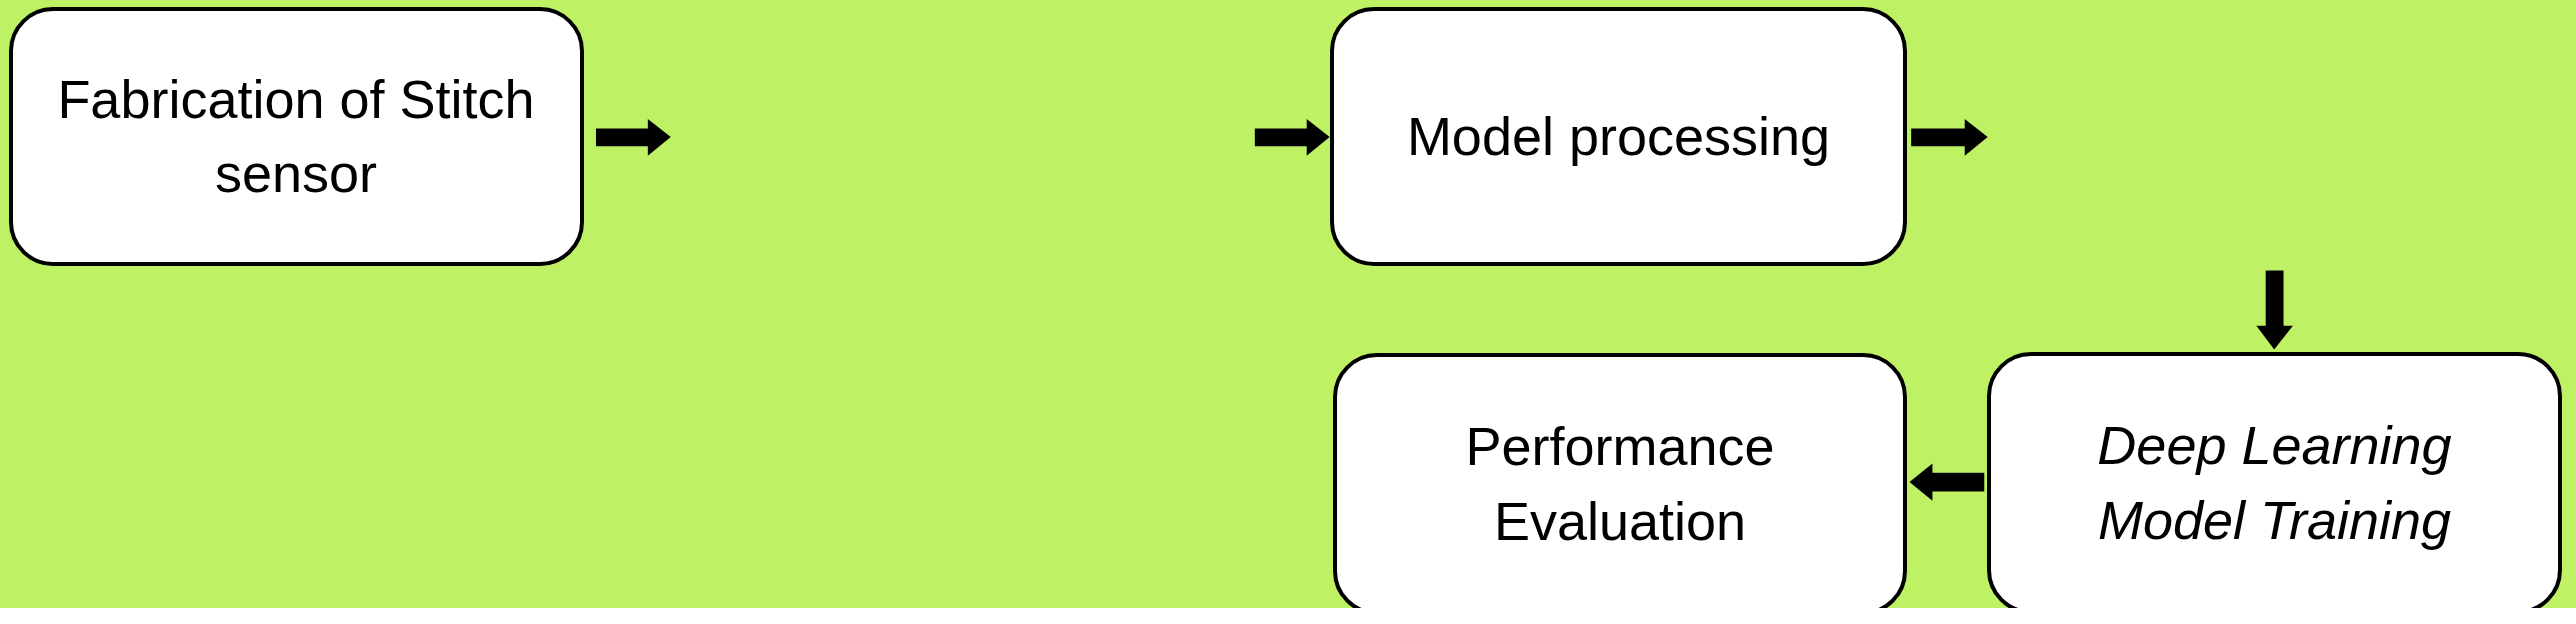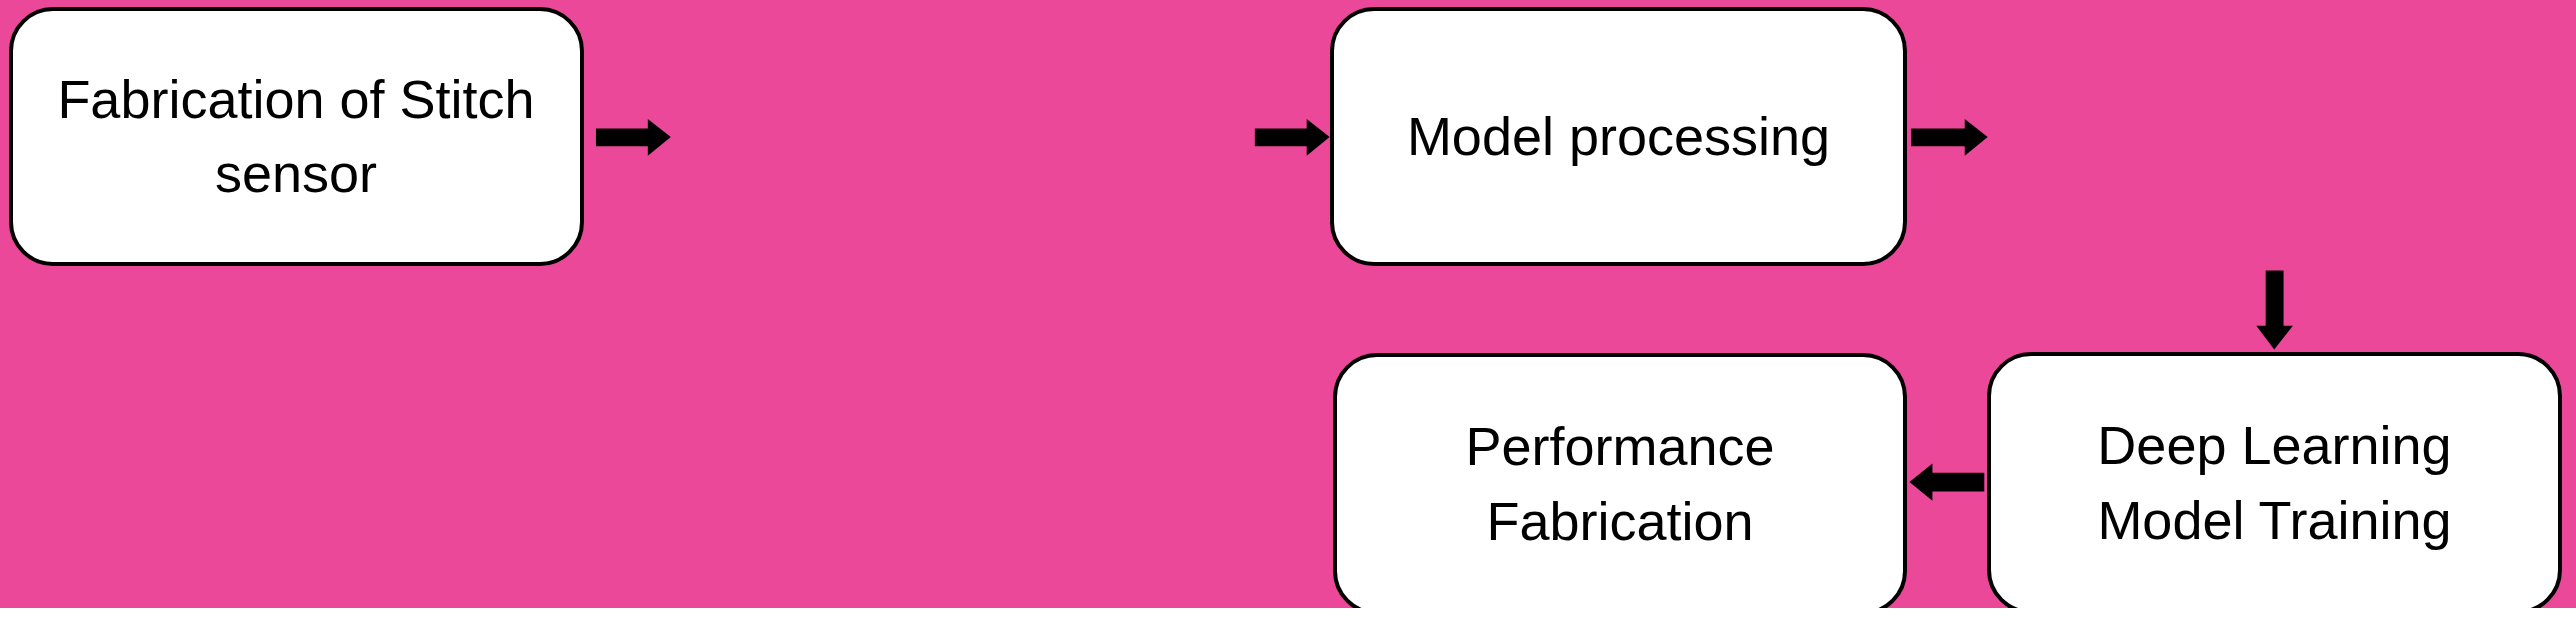--- a/index.html
+++ b/index.html
@@ -4,21 +4,21 @@
 <style>
   html, body {
     margin: 0;
     padding: 0;
     background: #ffffff;
   }
   .canvas {
     position: relative;
     width: 2576px;
     height: 608px;
-    background: #ec4899;
+    background: #bef264;
     font-family: "Liberation Sans", sans-serif;
     overflow: hidden;
   }
   .node {
     position: absolute;
     box-sizing: border-box;
     background: #ffffff;
     border: 4.3px solid #000000;
     border-radius: 44px;
     display: flex;
@@ -31,21 +31,21 @@
     line-height: 1.38;
     color: #000000;
     white-space: pre-line;
   }
   
   .n-fabrication { left: 8.5px;   top: 6.8px;   width: 575px; height: 259px; }
   .n-acquisition { left: 669px;  top: 6.8px;   width: 575px; height: 259px; }
   .n-processing  { left: 1330px; top: 6.8px;   width: 577px; height: 259px; }
   .n-feature     { left: 1989px; top: 6.8px;   width: 574px; height: 259px; }
   .n-evaluation  { left: 1333px; top: 353px; width: 574px; height: 262px; }
-  .n-training    { left: 1987px; top: 352px; width: 575px; height: 262px; }
+  .n-training    { left: 1987px; top: 352px; width: 575px; height: 262px; font-style: italic; }
   .edges {
     position: absolute;
     left: 0;
     top: 0;
     width: 2576px;
     height: 625px;
     pointer-events: none;
   }
   .edge-arrow { fill: #000000; }
 </style>
@@ -60,21 +60,21 @@
   </div>
 
 
   <div class="node n-processing">
     <span class="node-label">Model processing</span>
   </div>
 
 
   <div class="node n-evaluation">
     <span class="node-label">Performance
-Fabrication</span>
+Evaluation</span>
   </div>
 
   <div class="node n-training">
     <span class="node-label">Deep Learning
 Model Training</span>
   </div>
 
   <svg class="edges" viewBox="0 0 3030 735" xmlns="http://www.w3.org/2000/svg">
     <polygon class="edge-arrow" points="701,151 762,151 762,140 789,161 762,183 762,172 701,172"></polygon>
     <polygon class="edge-arrow" points="1476,151 1537,151 1537,140 1564,161 1537,183 1537,172 1476,172"></polygon>

